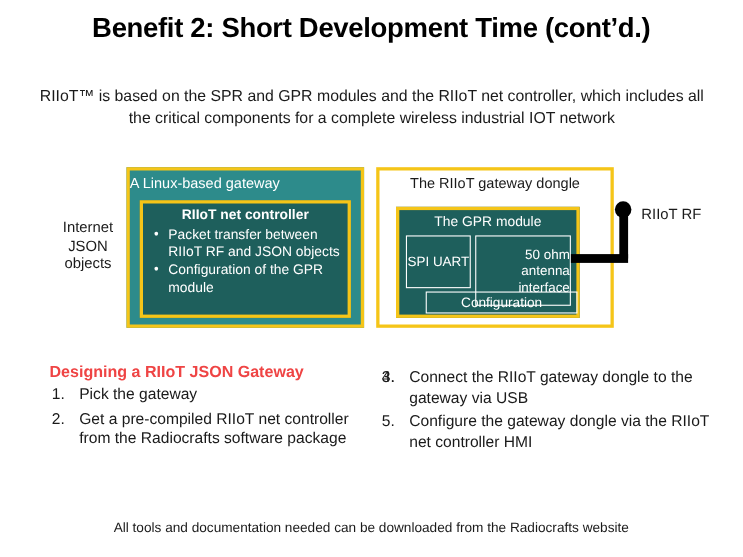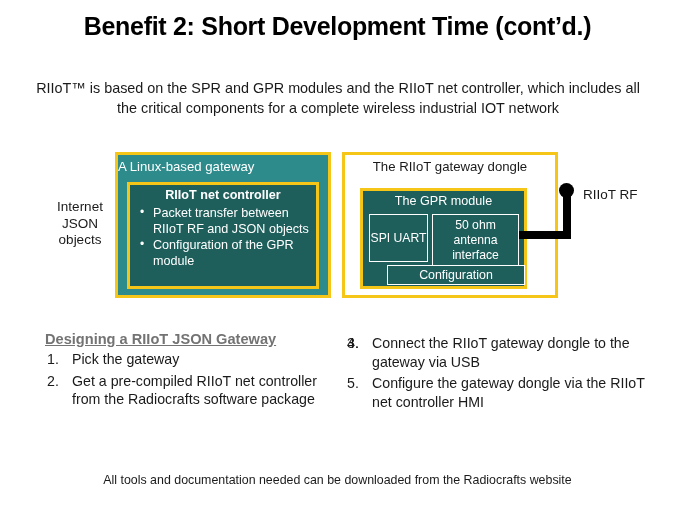--- a/index.html
+++ b/index.html
@@ -187,21 +187,22 @@
   .cell-spi {
     left: 0;
     top: 0;
     width: 59px;
     height: 48px;
   }
   .cell-ant {
     left: 63px;
     top: 0;
     width: 87px;
-    height: 52px;
+    height: 64px;
+    text-align: right;
   }
   .gpr-config {
     position: absolute;
     left: 24px;
     top: 74px;
     width: 138px;
     height: 20px;
     border: 1px solid #ffffff;
     box-sizing: border-box;
     color: #ffffff;
@@ -256,23 +257,22 @@
   }
   .col-right {
     position: absolute;
     left: 345px;
     top: 331px;
     width: 305px;
   }
   .list-heading {
     font-size: 14.6px;
     font-weight: bold;
-    color: #737373;
+    color: #ef4444;
     margin: 0 0 3px 0;
-    text-decoration: underline;
   }
   ol.steps {
     margin: 0;
     padding: 0;
     list-style: none;
   }
   ol.steps li {
     position: relative;
     padding-left: 27px;
     font-size: 14.2px;

